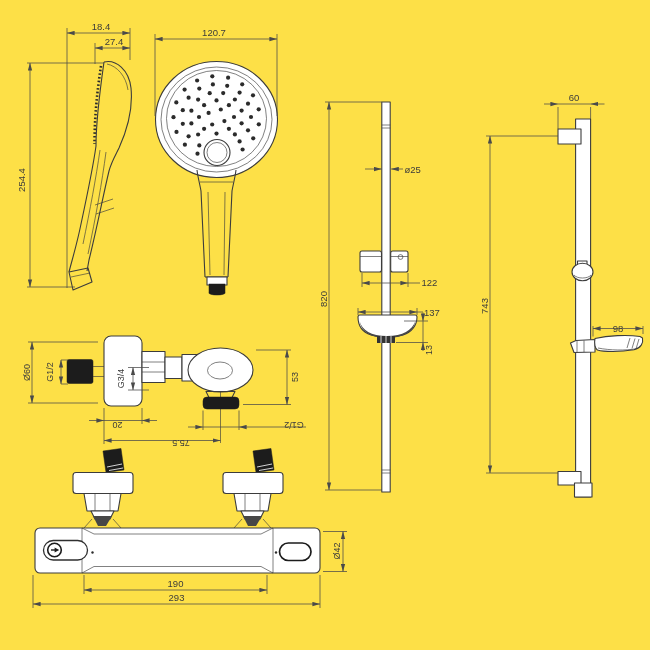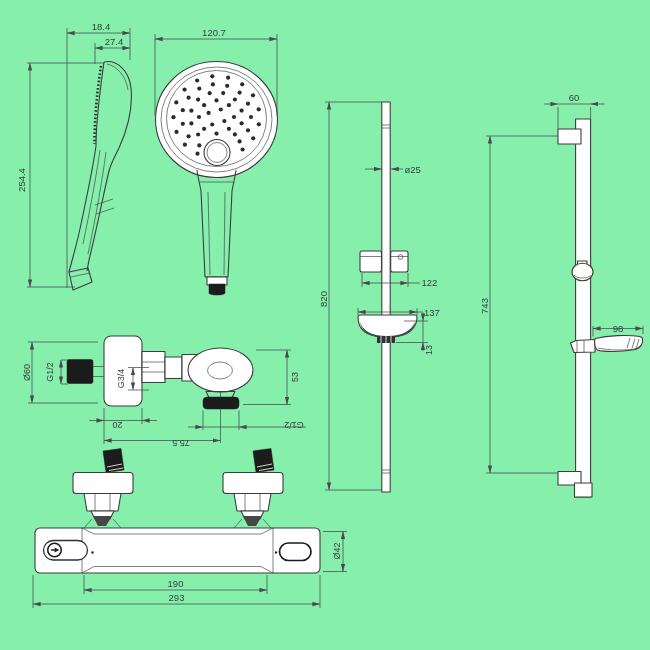--- a/index.html
+++ b/index.html
@@ -1,16 +1,16 @@
 <!DOCTYPE html>
 <html><head>
 <meta charset="utf-8">
 <style>
   html,body{margin:0;padding:0;background:#ffffff;}
-  .frame{width:650px;height:650px;position:relative;background:#86efac;overflow:hidden;}
+  .frame{width:650px;height:650px;position:relative;background:#fde047;overflow:hidden;}
   svg{display:block;}
   text{font-family:"Liberation Sans", sans-serif;}
   .dim{font-size:9.5px;fill:#3b3b3b;}
   .dimS{font-size:9px;fill:#3b3b3b;}
   .ln{stroke:#3c3c3c;fill:none;stroke-width:1.1;stroke-linejoin:round;}
   .lt{stroke:#3c3c3c;fill:none;stroke-width:.65;}
   .wf{fill:#ffffff;stroke:#3c3c3c;stroke-width:1.1;stroke-linejoin:round;}
   .bf{fill:#1c1c1c;stroke:#1c1c1c;stroke-width:.5;}
   .gf{fill:#474747;stroke:none;}
   .dl{stroke:#4a4a4a;fill:none;stroke-width:.75;}

